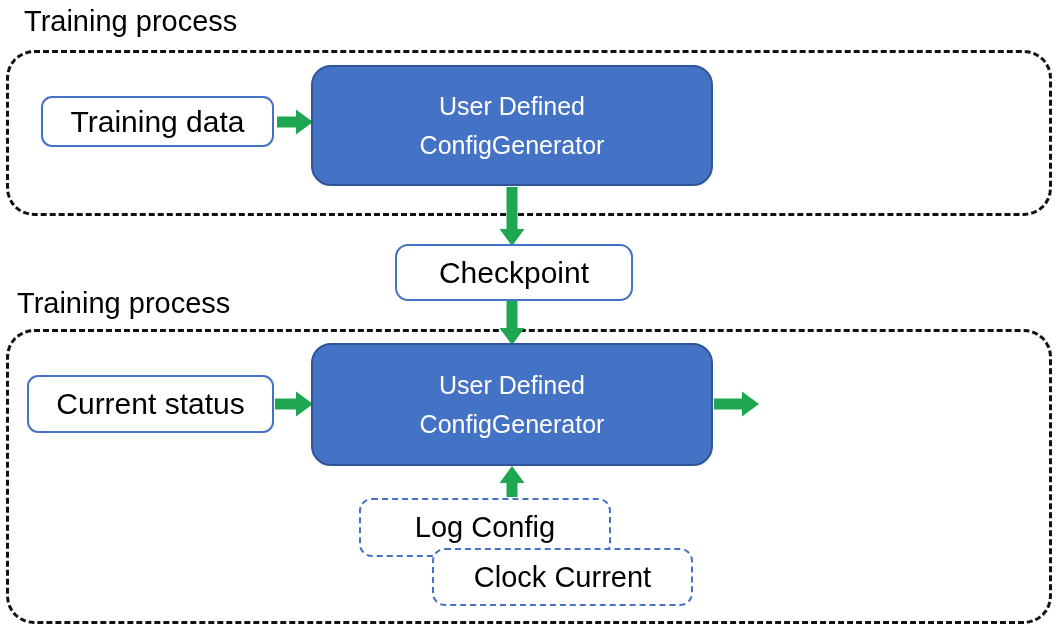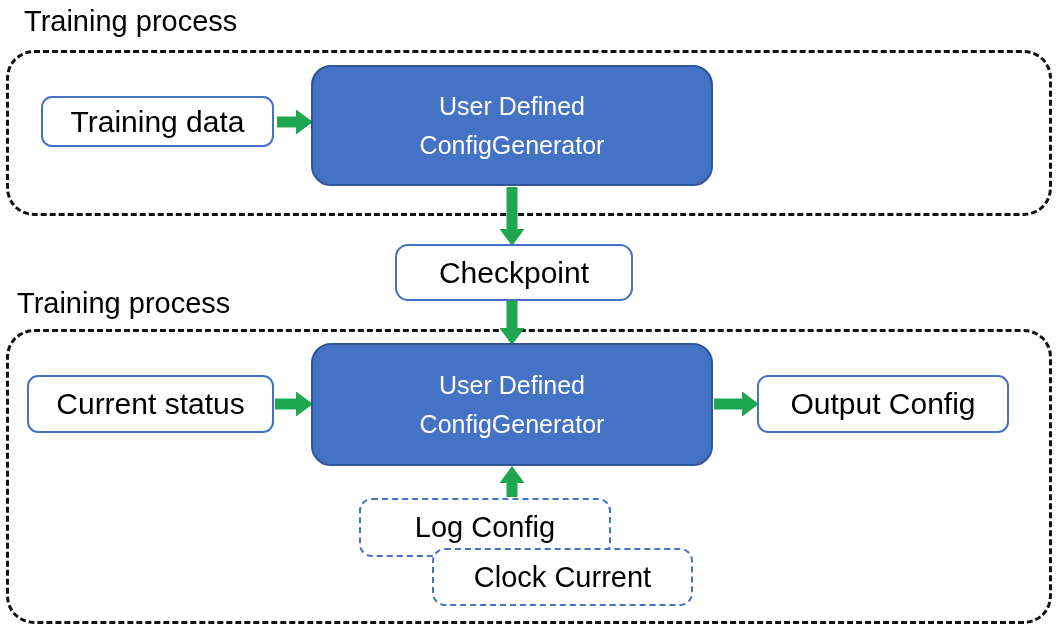--- a/index.html
+++ b/index.html
@@ -78,23 +78,20 @@
 
   <div class="io-box" style="left:395px;top:244px;width:238px;height:57px;border-radius:13px;">
     <span>Checkpoint</span>
   </div>
 
   <div class="generator-box" style="left:311px;top:343px;width:402px;height:123px;">
     <span>User Defined</span>
     <span>ConfigGenerator</span>
   </div>
 
-  <div class="io-box" style="left:757px;top:375px;width:252px;height:58px;">
-    <span>Output Config</span>
-  </div>
 
   <div class="trigger-box trigger-log" style="left:359px;top:498px;width:252px;height:59px;">
     <span>Log Config</span>
   </div>
   <div class="trigger-box trigger-clock" style="left:432px;top:548px;width:261px;height:58px;">
     <span>Clock Current</span>
   </div>
 
 </div>
 

